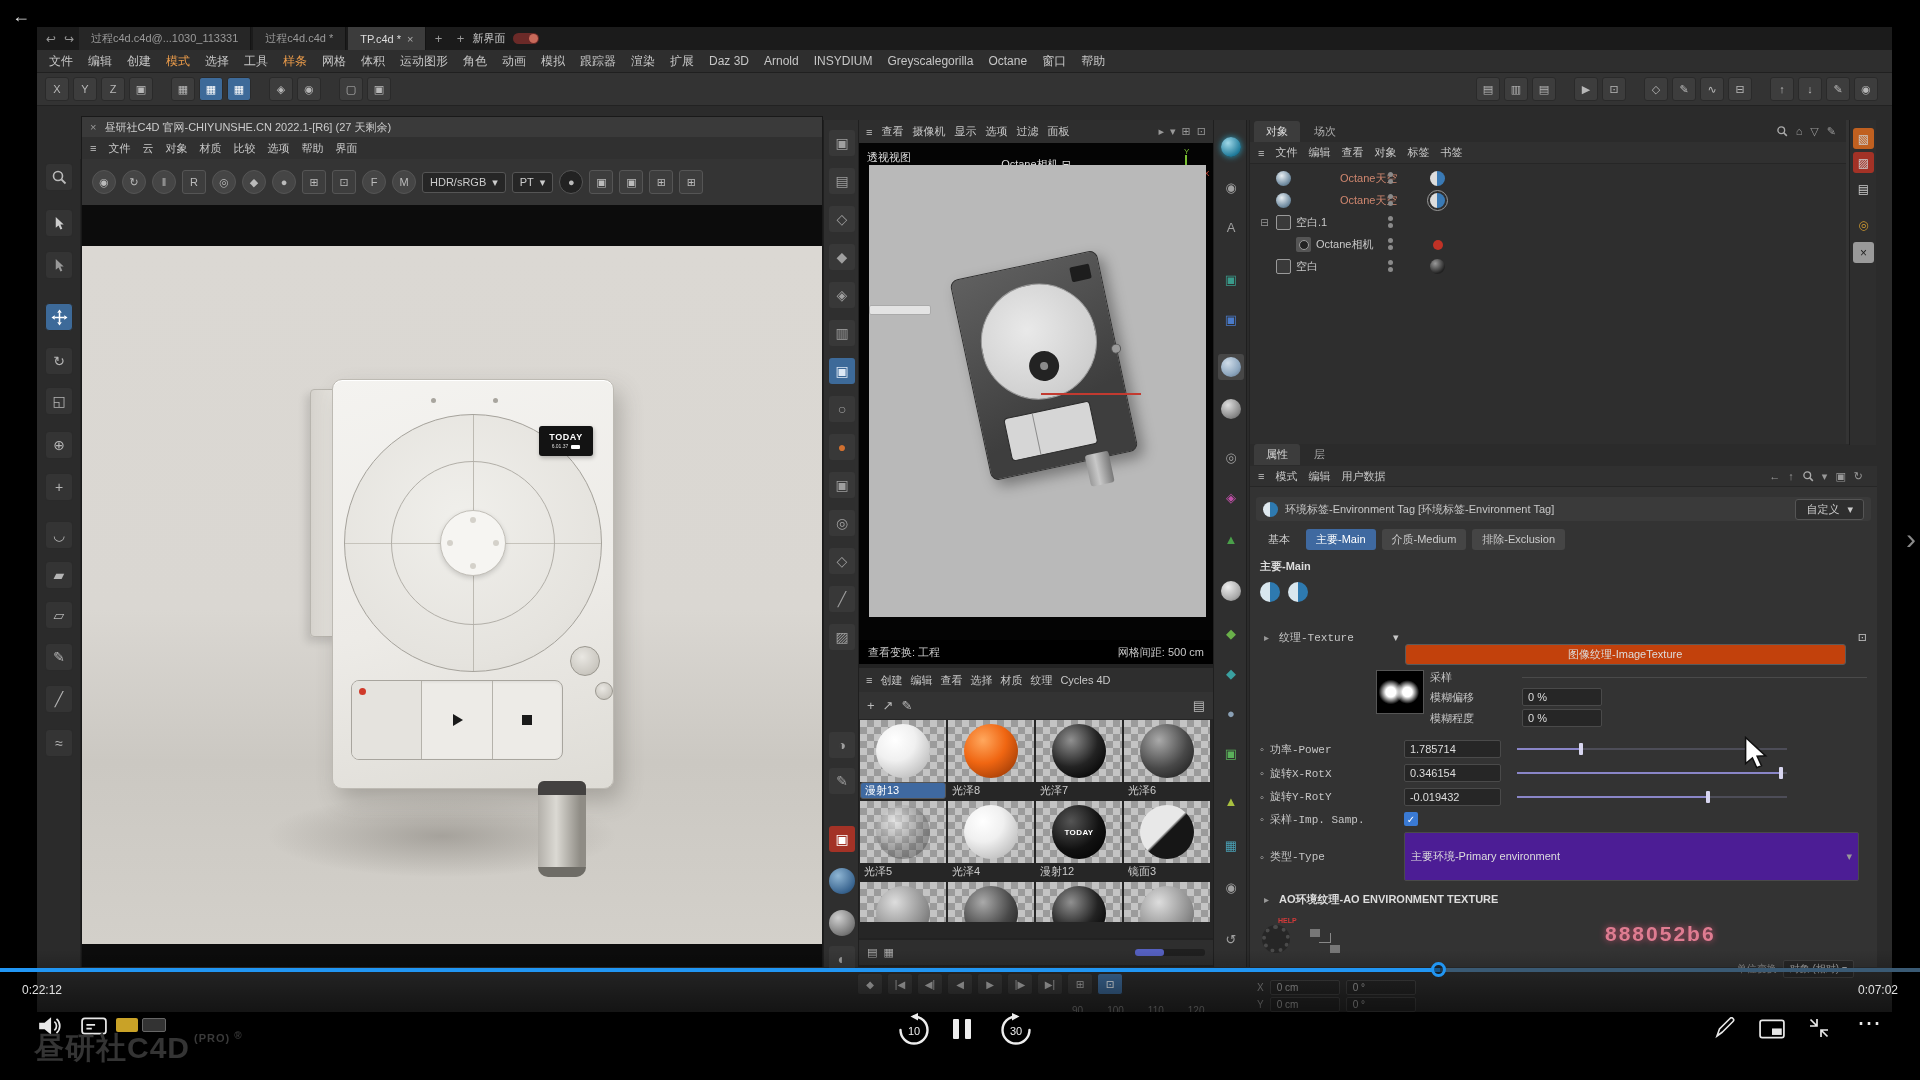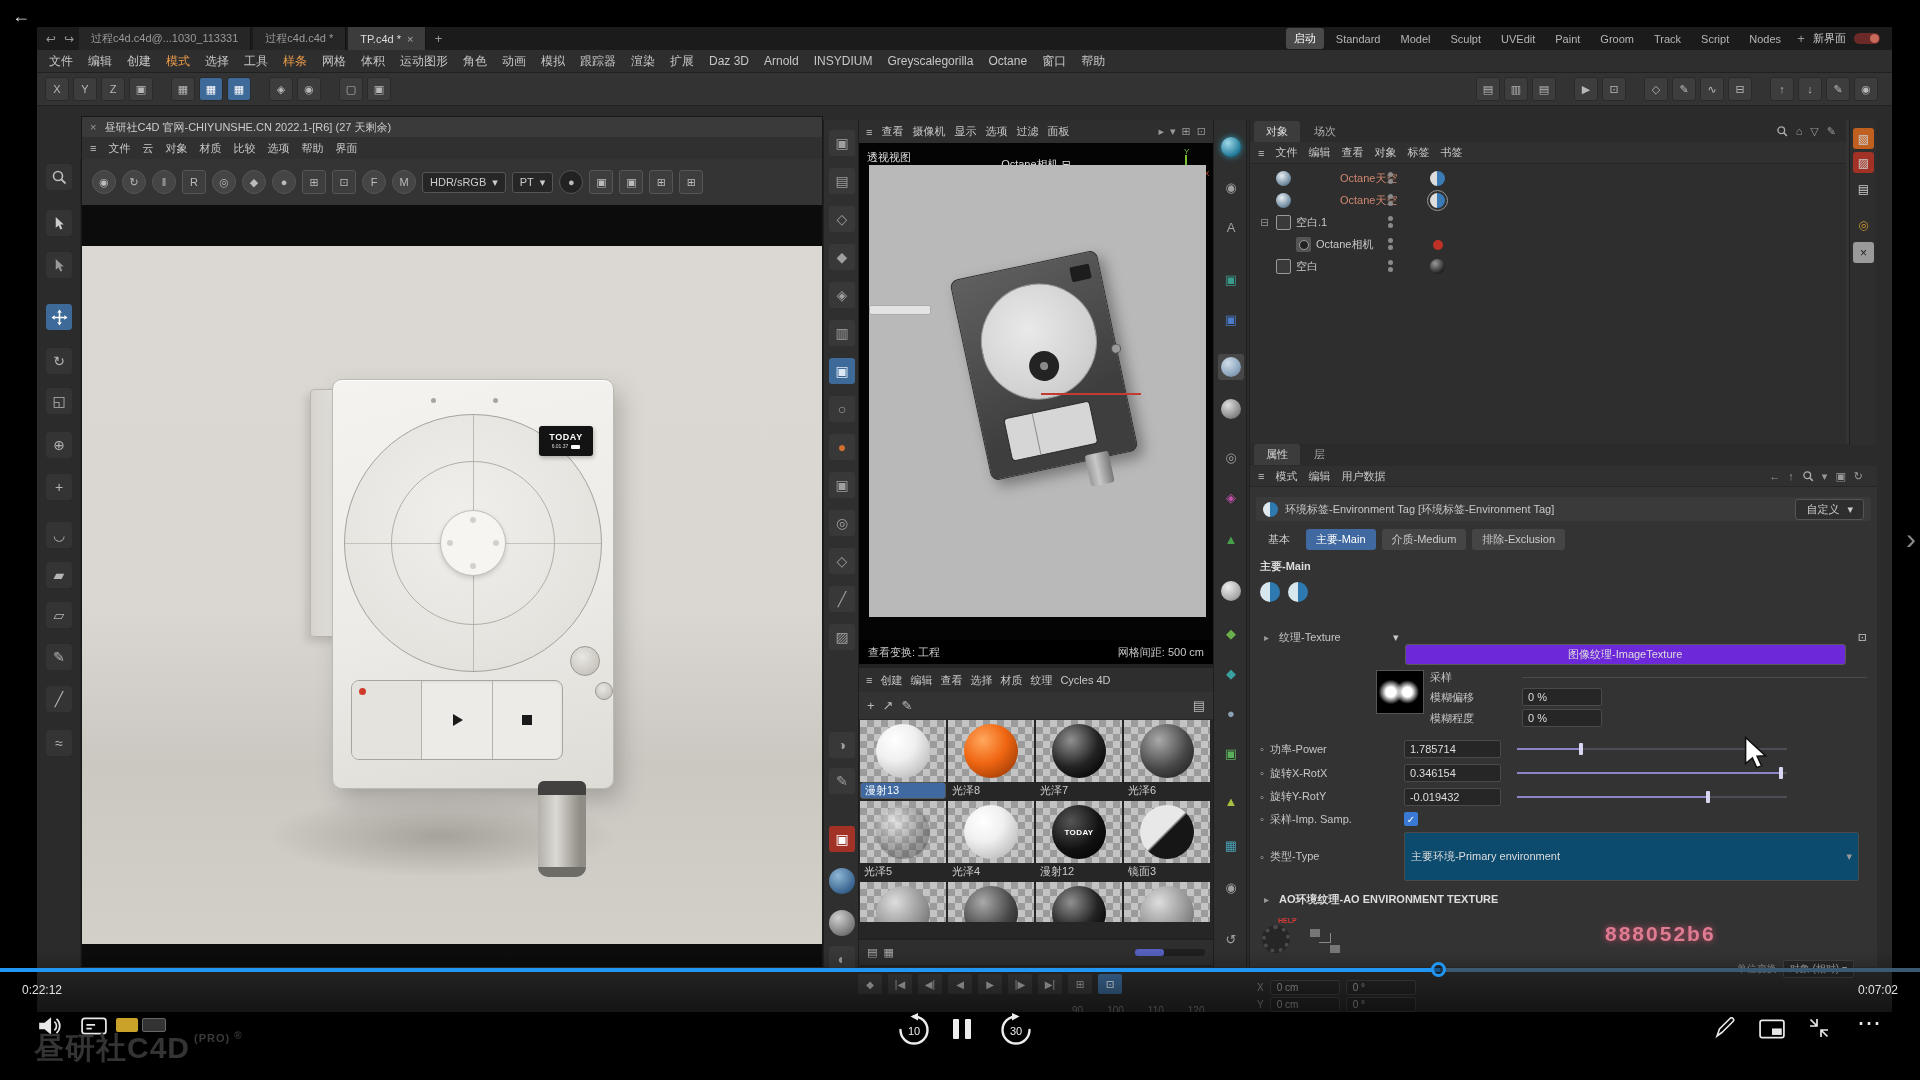--- a/index.html
+++ b/index.html
@@ -180,30 +180,30 @@
   .tagball{width:15px;height:15px;border-radius:50%;background:linear-gradient(90deg,#dfe9ef 50%,#2e7ab0 50%);flex:none;}
   .custom-btn{margin-left:auto;background:#2e2e2e;border:1px solid #555;border-radius:3px;padding:2px 10px;display:flex;gap:8px;align-items:center;color:#ccc;}
   .am-sectabs{display:flex;gap:6px;padding:8px 8px 2px 8px;}
   .stab{padding:3px 10px;border-radius:3px;background:#454545;color:#ccc;font-size:11px;}
   .stab.active{background:#3f69a0;color:#fff;}
   .am-sectabs .stab:first-child{background:transparent;}
   .am-group{padding:7px 10px 2px 10px;color:#ddd;font-weight:bold;font-size:11px;}
   .am-spheres{display:flex;gap:8px;padding:6px 10px;}
   .am-spheres i{width:20px;height:20px;border-radius:50%;background:linear-gradient(90deg,#d8e6ee 50%,#2e7ab0 50%);}
   .am-row{display:flex;align-items:center;gap:6px;padding:3px 10px;font-size:11px;min-height:21px;}
-  .lab{width:128px;white-space:nowrap;overflow:hidden;color:#c6c6c6;}
+  .lab{width:128px;white-space:nowrap;overflow:hidden;color:#c6c6c6;font-family:Liberation Mono, monospace;}
   .val{width:97px;background:#262626;border:1px solid #4a4a4a;border-radius:2px;padding:2px 5px;color:#ddd;}
   .sliderwrap{flex:1;margin:0 10px;max-width:270px;position:relative;height:12px;}
   .strack{position:absolute;left:0;right:0;top:5px;height:2px;background:#4d4d58;}
   .sfill{position:absolute;left:0;top:5px;height:2px;background:#8a86c8;}
   .sknob{position:absolute;top:0;width:4px;height:12px;background:#d8d6f0;border-radius:1px;}
   .chk{width:14px;height:14px;background:#3a7ad4;border-radius:2px;color:#fff;font-size:10px;display:flex;align-items:center;justify-content:center;}
-  .ddl{flex:1;background:#0c4a6e;border:1px solid #4a4a4a;border-radius:2px;padding:16px 6px;display:flex;align-items:center;color:#ddd;margin-right:8px;gap:19px;}
+  .ddl{flex:1;background:#4c1d95;border:1px solid #4a4a4a;border-radius:2px;padding:16px 6px;display:flex;align-items:center;color:#ddd;margin-right:8px;gap:19px;}
   .ddl b{margin-left:auto;font-weight:normal;color:#999;}
-  .tex-btn{flex:1;background:#6d28d9;border:1px solid #5a5a5a;border-radius:3px;padding:2px 6px;text-align:center;color:#ddd;margin-right:6px;margin-top:33px;}
+  .tex-btn{flex:1;background:#c2410c;border:1px solid #5a5a5a;border-radius:3px;padding:2px 6px;text-align:center;color:#ddd;margin-right:6px;margin-top:33px;}
   .tex-thumb{width:48px;height:44px;background:#000;border:1px solid #555;position:relative;flex:none;}
   .tex-thumb::before{content:"";position:absolute;inset:0;background:radial-gradient(circle at 30% 50%,#fff 13%,transparent 32%),radial-gradient(circle at 66% 50%,#fff 13%,transparent 32%);}
   .thumbrows{flex:1;display:flex;flex-direction:column;gap:3px;}
   .trow{display:flex;align-items:center;gap:8px;}
   .trow .tl{width:84px;text-align:left;color:#c6c6c6;}
   .trow .val{width:80px;}
   .sep{flex:1;height:1px;background:#4a4a4a;}
   .am-ao{display:flex;align-items:center;gap:6px;padding:8px 10px 2px 10px;color:#ddd;font-size:11px;font-weight:bold;}
   .am-help{display:flex;gap:14px;padding:12px 12px;align-items:flex-start;}
   .helpwrap{position:relative;width:34px;height:34px;}
@@ -259,32 +259,20 @@
         <span>过程c4d.c4d@...1030_113331</span>
       </span>
     <span class="dtab">
         <span>过程c4d.c4d *</span>
       </span>
     <span class="dtab active">
         <span>TP.c4d *</span>
         <span class="x">×</span>
       </span>
     <span class="tab-add">+</span>
-    <div class="layout-tabs">
-        <span class="ltab active">启动</span>
-        <span class="ltab">Standard</span>
-        <span class="ltab">Model</span>
-        <span class="ltab">Sculpt</span>
-        <span class="ltab">UVEdit</span>
-        <span class="ltab">Paint</span>
-        <span class="ltab">Groom</span>
-        <span class="ltab">Track</span>
-        <span class="ltab">Script</span>
-        <span class="ltab">Nodes</span>
-      </div>
     <span class="tab-add">+</span>
     <span class="ltab">新界面</span>
     <span class="win-toggle"></span>
   </div>
 
   <div class="main-menubar">
       <span class="mitem">文件</span>
       <span class="mitem">编辑</span>
       <span class="mitem">创建</span>
       <span class="mitem hot">模式</span>

